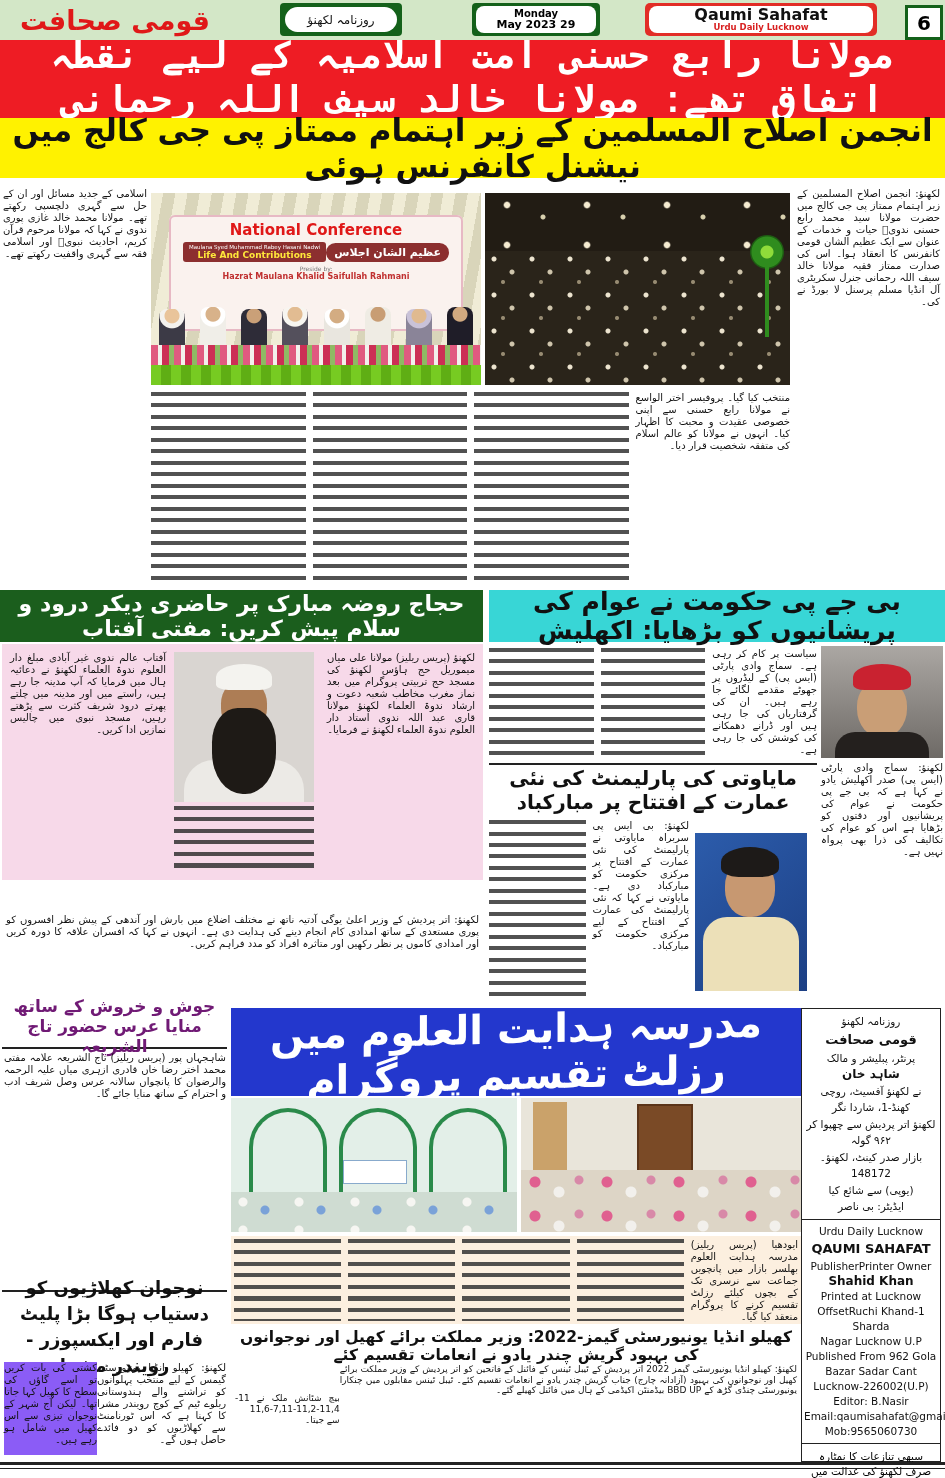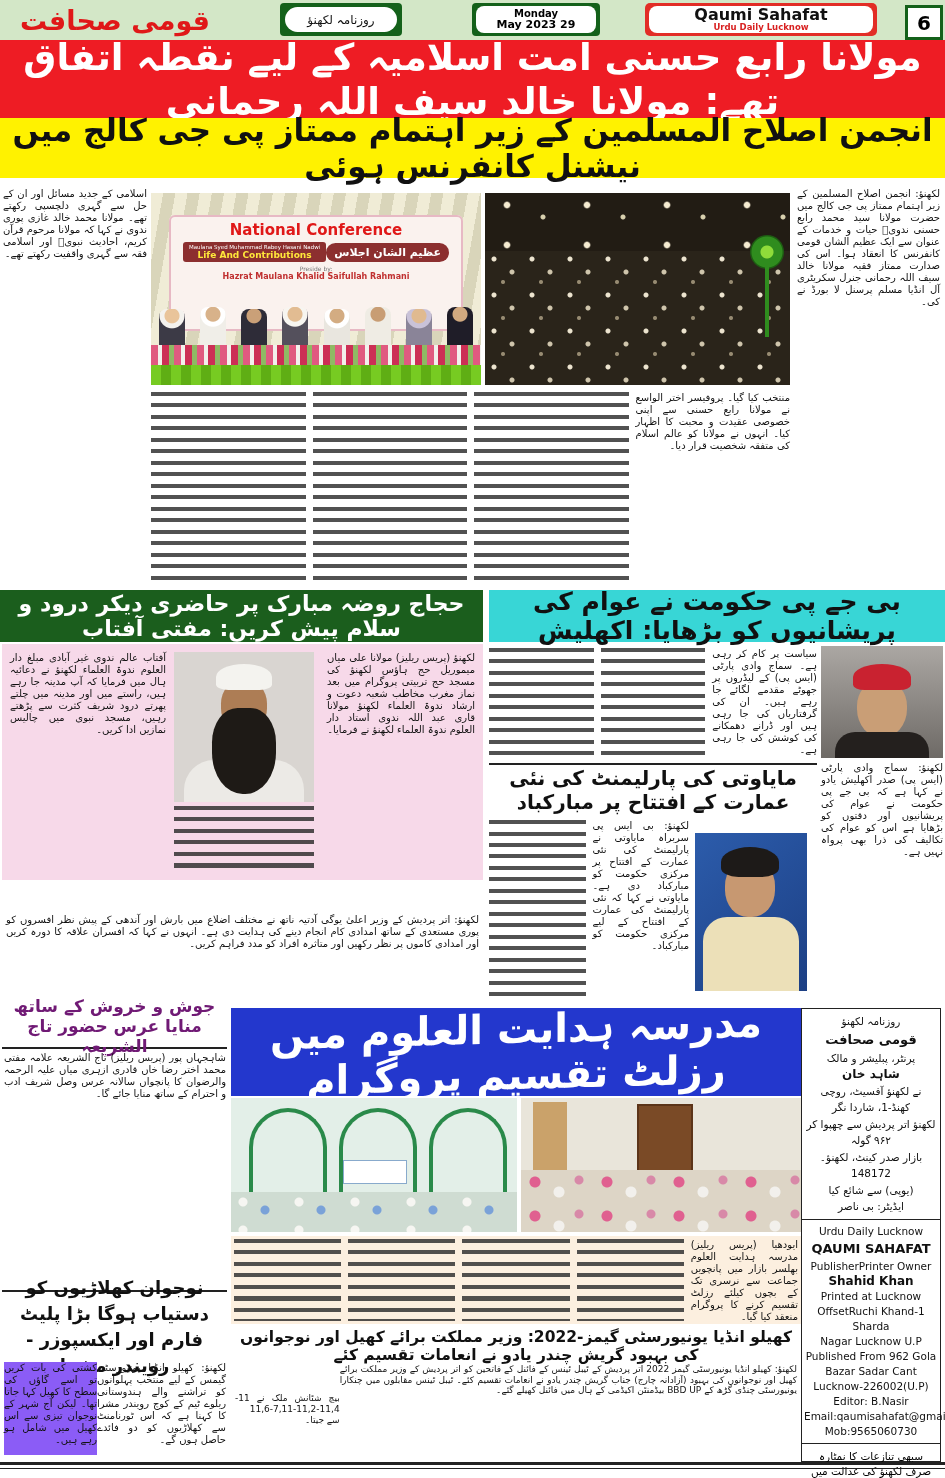--- a/index.html
+++ b/index.html
@@ -45,21 +45,21 @@
     <div class="abs greenbox" style="left:280px;top:3px;width:122px;height:33px;">
       <div class="abs innerwhite ctr" style="left:5px;top:4px;right:5px;bottom:4px;border-radius:14px;">
         <span class="urdu" style="font-size:12px;color:#111;">روزنامہ لکھنؤ</span>
       </div>
     </div>
     <div class="abs ctr" style="left:15px;top:2px;width:200px;height:36px;">
       <span class="urdu bold" style="font-size:27px;color:#e01818;">قومی صحافت</span>
     </div>
   </div>
 
-  <div class="abs ctr" style="left:0;top:40px;width:945px;height:80px;background:#ee1c24;">
+  <div class="abs ctr" style="left:0;top:40px;width:945px;height:80px;background:#ee1c24;font-family:Liberation Mono, monospace;">
     <span class="urdu hl-band" style="color:#ffffff;font-size:37px;line-height:44px;">مولانا رابع حسنی امت اسلامیہ کے لیے نقطہ اتفاق تھے: مولانا خالد سیف اللہ رحمانی</span>
   </div>
 
   <div class="abs ctr" style="left:0;top:118px;width:945px;height:60px;background:#fff200;">
     <span class="urdu hl-band" style="color:#111;font-size:31px;">انجمن اصلاح المسلمین کے زیر اہتمام ممتاز پی جی کالج میں نیشنل کانفرنس ہوئی</span>
   </div>
 
   <div class="abs col" style="left:797px;top:188px;width:143px;height:396px;">
     <p class="lead urdu">لکھنؤ: انجمن اصلاح المسلمین کے زیر اہتمام ممتاز پی جی کالج میں حضرت مولانا سید محمد رابع حسنی ندویؒ حیات و خدمات کے عنوان سے ایک عظیم الشان قومی کانفرنس کا انعقاد ہوا۔ اس کی صدارت ممتاز فقیہ مولانا خالد سیف اللہ رحمانی جنرل سکریٹری آل انڈیا مسلم پرسنل لا بورڈ نے کی۔</p>
     <div class="sim fill"></div>

